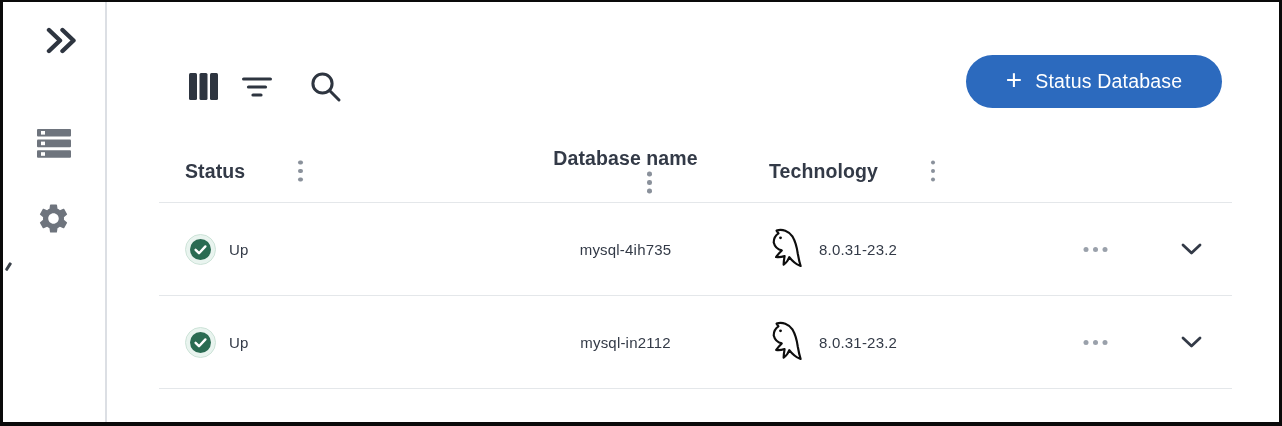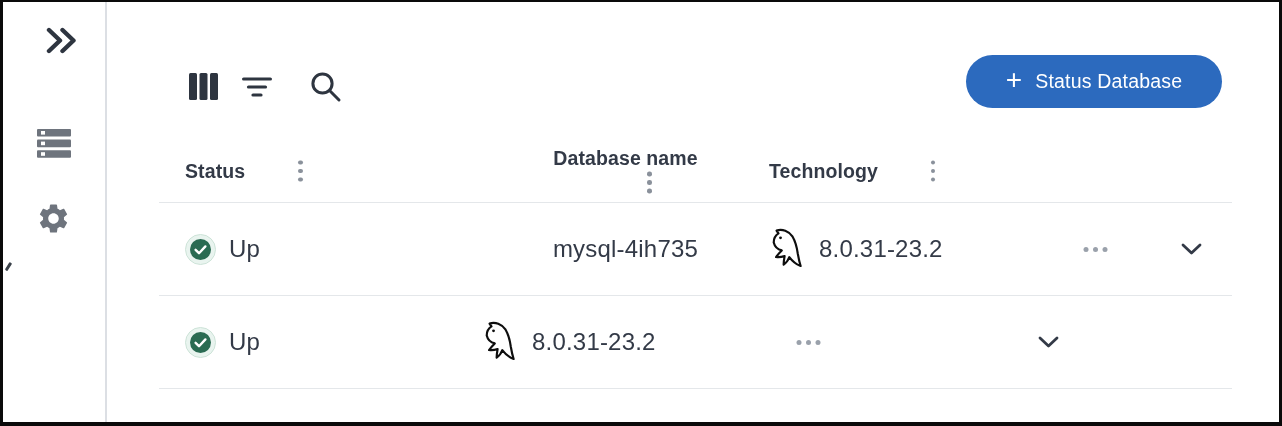--- a/index.html
+++ b/index.html
@@ -43,21 +43,21 @@
   .c-status{width:323px;display:flex;align-items:center;padding-left:26px;box-sizing:border-box;}
   .c-name{width:287px;display:flex;align-items:center;flex-direction:column;}
   .c-tech{width:270px;display:flex;align-items:center;}
   .c-actions{width:112px;display:flex;align-items:center;justify-content:center;}
   .c-expand{flex:1;display:flex;align-items:center;justify-content:center;}
   .hlabel{font-weight:bold;font-size:19.5px;color:var(--text-dark,#333a47);letter-spacing:.1px;}
   .kebab-btn{background:none;border:none;cursor:pointer;margin-left:48px;padding:10px 5px;line-height:0;}
   .kdots{display:block;width:4.5px;height:4.5px;border-radius:50%;
     background:var(--muted-dots-dark,#8a919b);
     box-shadow:0 -8.5px 0 0 var(--muted-dots-dark,#8a919b),0 8.5px 0 0 var(--muted-dots-dark,#8a919b);}
-  .cell-text{font-size:24px;color:var(--text-dark,#333a47);letter-spacing:.2px;}
+  .cell-text{font-size:15px;color:var(--text-dark,#333a47);letter-spacing:.2px;}
   .badge{width:31px;height:31px;border-radius:50%;box-sizing:border-box;flex:none;
     background:var(--status-up-ring,#e9f4ef);border:1px solid #cde3d8;
     display:flex;align-items:center;justify-content:center;}
   .badge-inner{width:21px;height:21px;border-radius:50%;background:var(--status-up-fill,#2a6b52);
     display:flex;align-items:center;justify-content:center;}
   .status-text{margin-left:13px;}
   .dolphin{margin-right:16px;flex:none;}
   .actions-btn{background:none;border:none;cursor:pointer;padding:12px 8px;line-height:0;}
   .edots{display:block;width:5px;height:5px;border-radius:50%;
     background:var(--muted-dots,#9aa1ab);
@@ -191,20 +191,23 @@
         <div class="c-status">
           <span class="badge">
             <span class="badge-inner">
               <svg width="21" height="21" viewBox="0 0 21 21" fill="none" stroke="#ffffff" stroke-width="2.4" stroke-linecap="round" stroke-linejoin="round">
                 <polyline points="5.6,10.8 9,14.2 15.4,7.4"></polyline>
               </svg>
             </span>
           </span>
           <span class="cell-text status-text">Up</span>
         </div>
+        <div class="c-name">
+          <span class="cell-text">mysql-in2112</span>
+        </div>
         <div class="c-tech">
           <svg class="dolphin" width="34" height="42" viewBox="0 0 36 44" fill="none" stroke="#0e0e0e" stroke-width="2.3" stroke-linecap="round" stroke-linejoin="round">
             <path d="M5 15 C5 10.5 7 7.5 10 5.5 L8 2.5 C14 0.5 21 3 25 9 C28 14 29.5 20 30.5 27 C31.2 31 32 35.5 33.5 40 C28.5 38 24.5 34.5 21.5 30.5 C20.5 33.5 18.5 36.5 15.5 38.5 C15.5 35.5 16 32.5 16.5 29.5 C13.5 30.5 10.5 31 7.5 30.5 C9.5 27.5 11.5 25.5 13.5 23.5 C9.5 22.5 6 19 5 15 Z"></path>
             <circle cx="12.2" cy="10.2" r="1.5" fill="#0e0e0e" stroke="none"></circle>
           </svg>
           <span class="cell-text">8.0.31-23.2</span>
         </div>
         <div class="c-actions">
           <button class="actions-btn">
             <span class="edots"></span>

